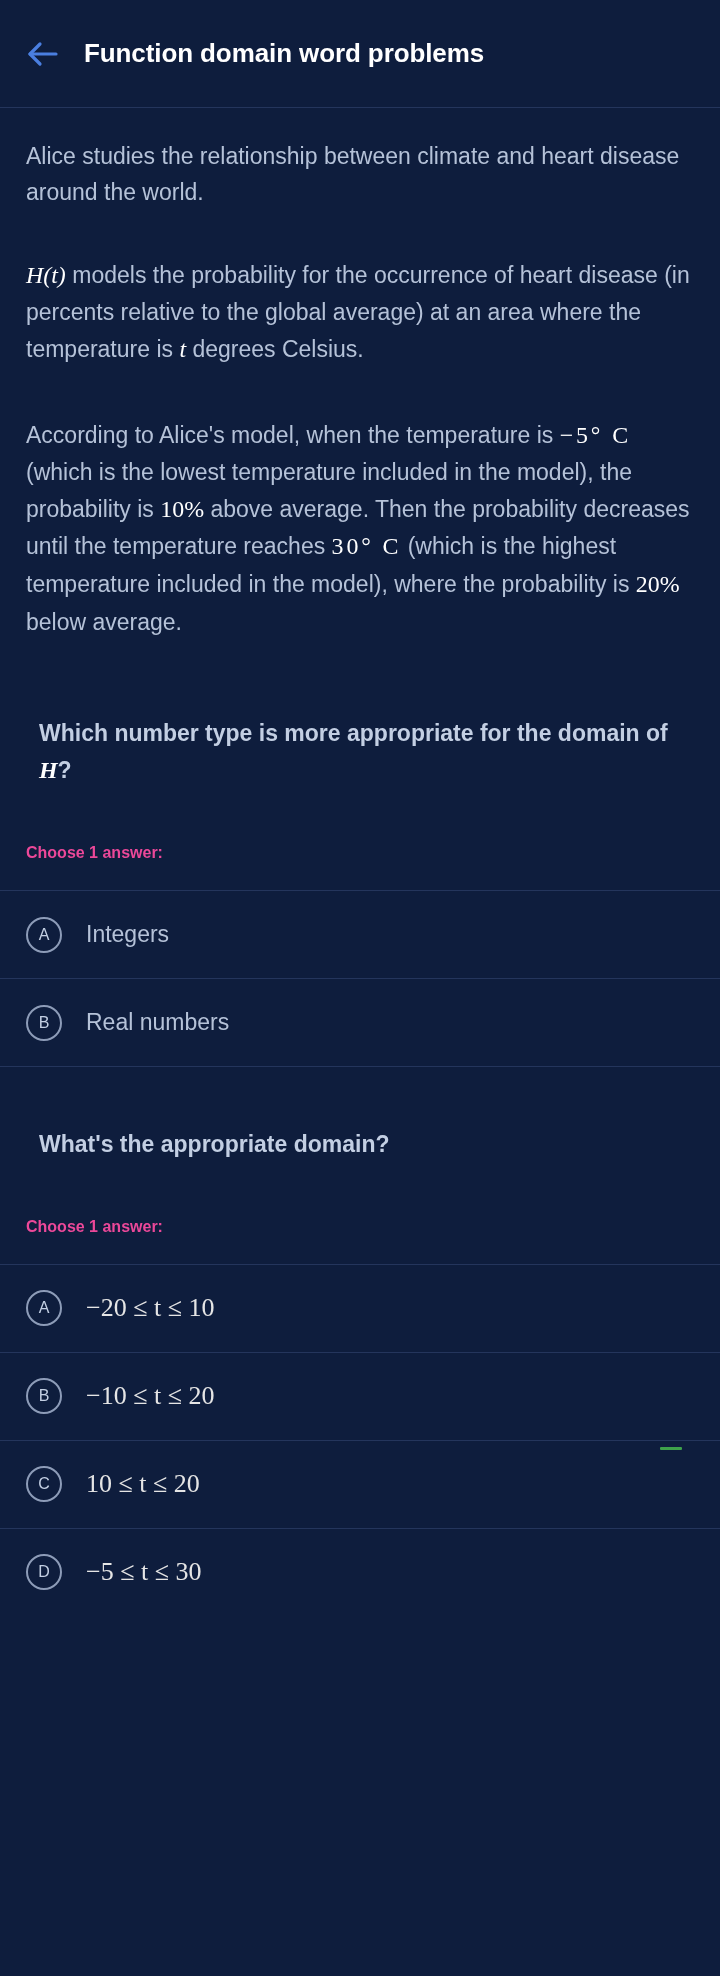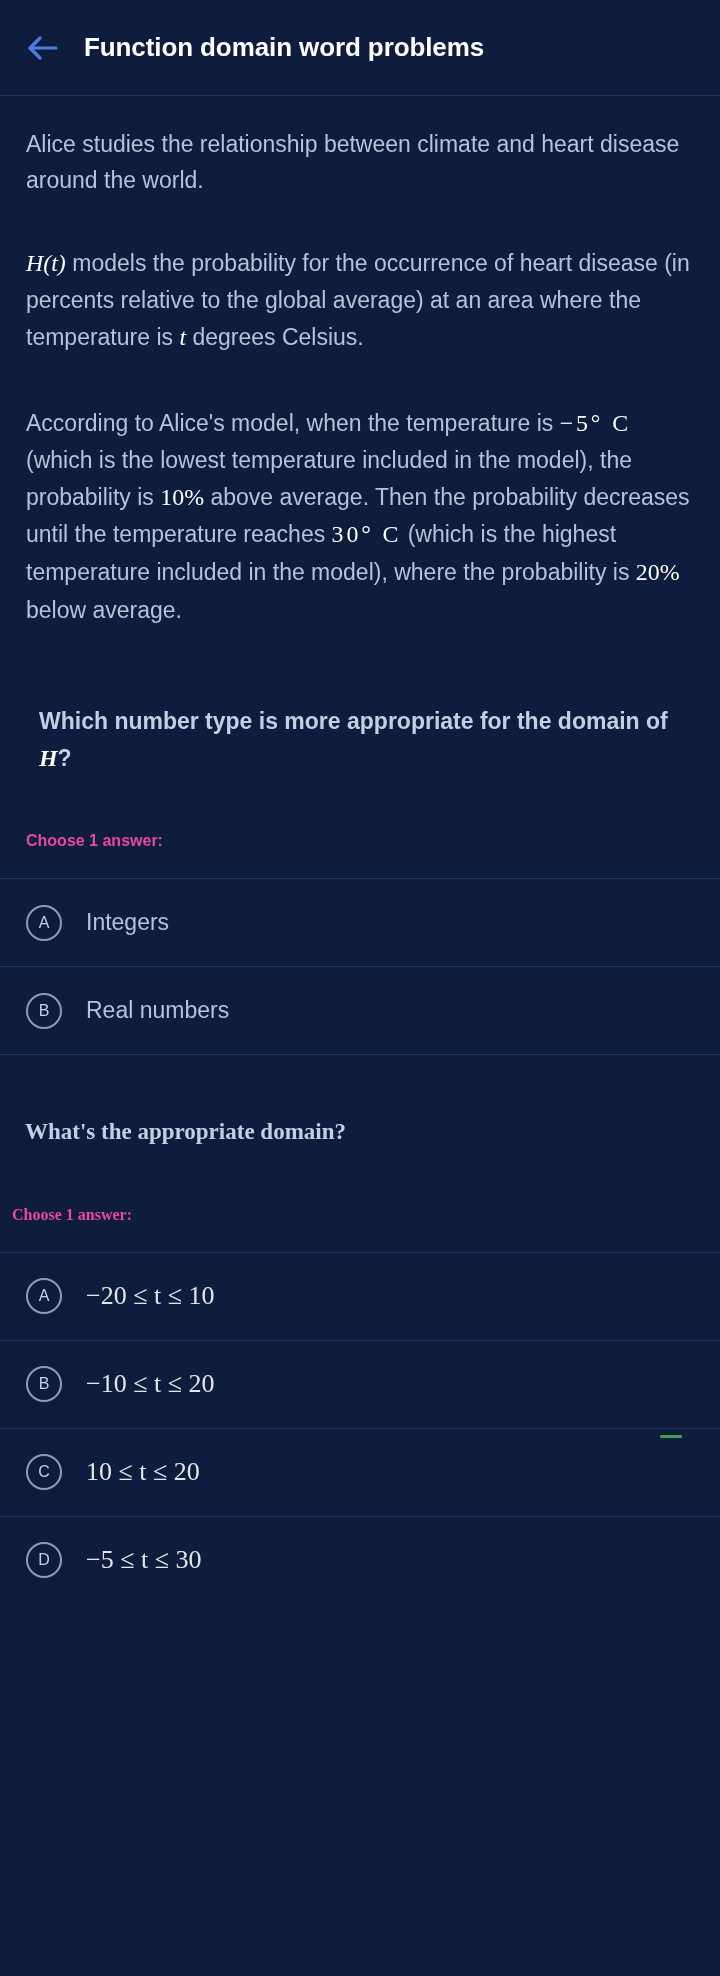--- a/index.html
+++ b/index.html
@@ -11,21 +11,21 @@
     height: 1976px;
     background: #0e1d3d;
     font-family: "Liberation Sans", sans-serif;
     color: #b8c4d9;
     overflow: hidden;
     position: relative;
   }
 
   
   .header {
-    height: 96px;
+    height: 108px;
     display: flex;
     align-items: center;
     padding: 0 0 0 26px;
     border-bottom: 1px solid #24355c;
     box-sizing: border-box;
   }
   .back-btn {
     width: 46px;
     height: 46px;
     display: flex;
@@ -118,21 +118,21 @@
   }
   .choice-text.math {
     font-size: 26px;
     color: #e5e5e5;
   }
 
   .sep-block {
     border-top: 1px solid #24355c;
     margin-top: 0;
   }
-  .q2-wrap { padding: 0 12px; font-family: Liberation Serif, serif; }
+  .q2-wrap { padding: 0 26px; }
   .q2-title { padding-top: 46px; }
 
   .green-mark {
     position: absolute;
     width: 22px;
     height: 3px;
     background: #3ea14b;
     right: 38px;
     top: 6px;
     border-radius: 1px;

